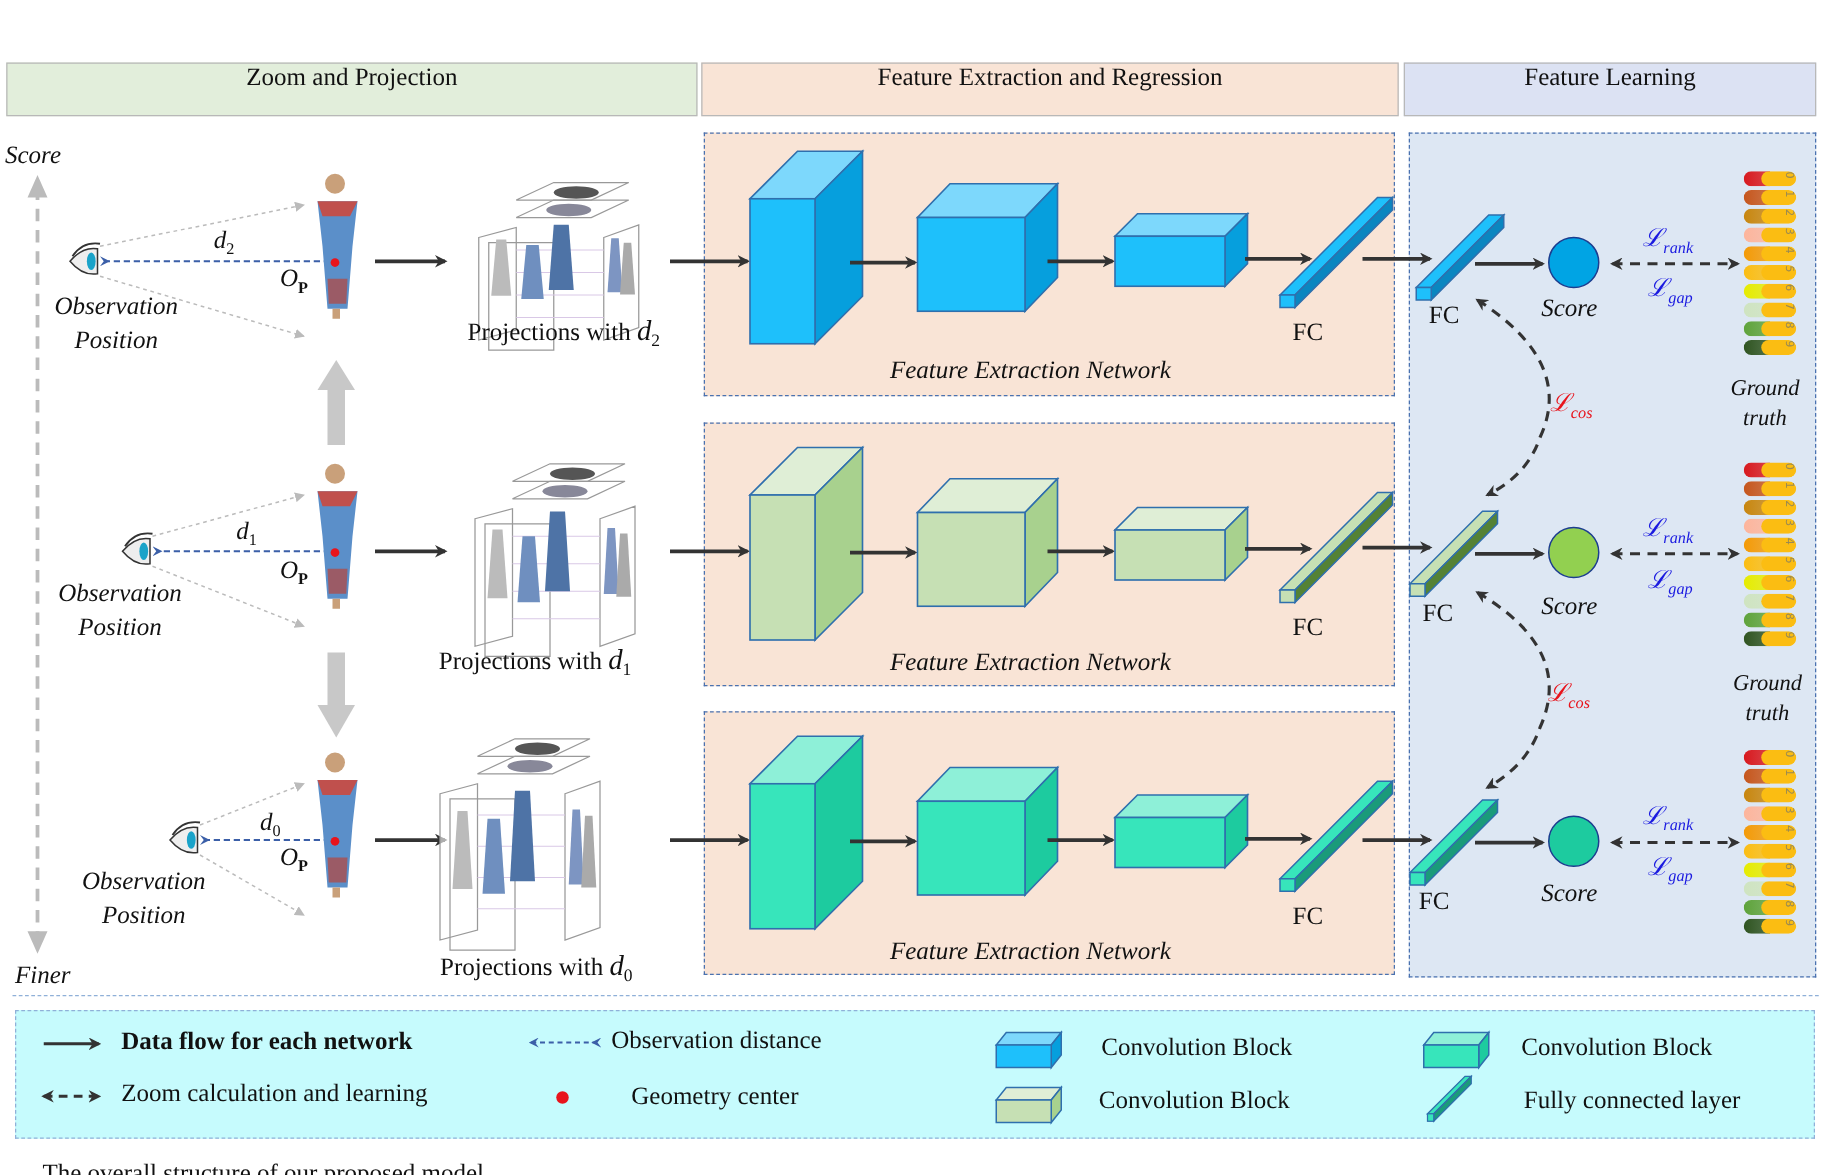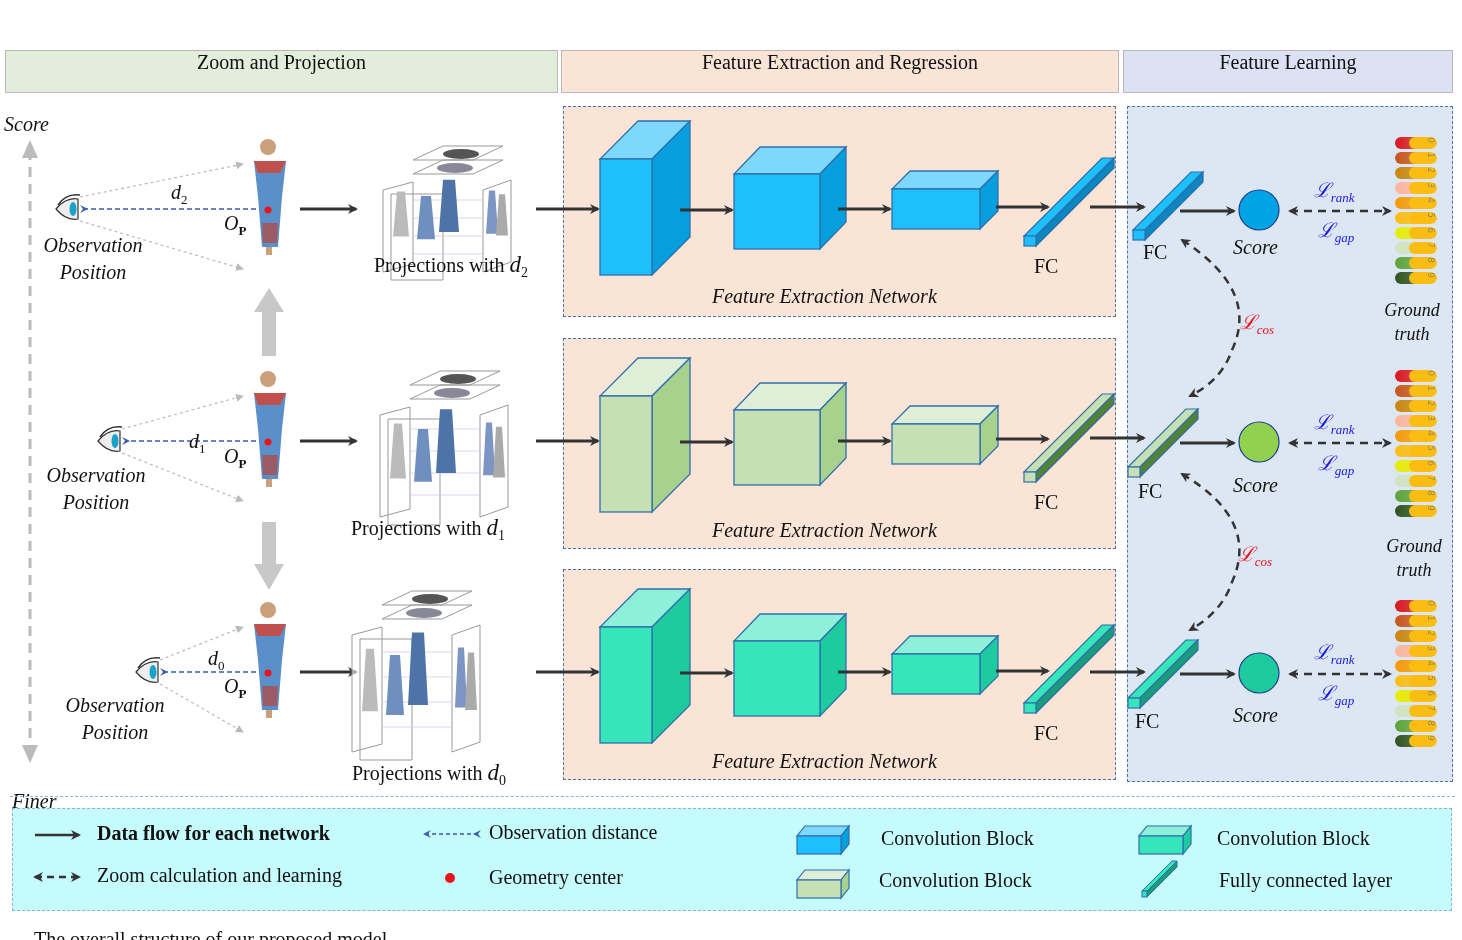--- a/index.html
+++ b/index.html
@@ -274,21 +274,21 @@
       </g>
       <line x1="1180" y1="674" x2="1234" y2="674" stroke="#333" stroke-width="3" marker-end="url(#ah)"></line>
       <circle cx="1259" cy="673" r="20" fill="#1dcb9f" stroke="#1c3d8f" stroke-width="1.2"></circle>
       <line x1="1290" y1="674" x2="1390" y2="674" stroke="#333" stroke-width="2.5" stroke-dasharray="8,6" marker-start="url(#ahs)" marker-end="url(#ah)"></line>
       <path d="M1182,240 Q1260,290 1232,350 Q1222,380 1190,396" fill="none" stroke="#333" stroke-width="2.5" stroke-dasharray="8,6" marker-start="url(#ahs)" marker-end="url(#ah)"></path>
       <path d="M1182,474 Q1260,520 1232,582 Q1222,612 1190,630" fill="none" stroke="#333" stroke-width="2.5" stroke-dasharray="8,6" marker-start="url(#ahs)" marker-end="url(#ah)"></path>
     </g>
 </svg>
 
 <div class="lbl ital" style="left:4px;top:113px;">Score</div>
-<div class="lbl ital" style="left:12px;top:790px;font-style:italic;">Finer</div>
+<div class="lbl ital" style="left:12px;top:769px;font-style:italic;">Finer</div>
 
 <div class="lbl ital" style="left:171px;top:181px;">
   <span>d</span><sub style="font-style:normal;font-size:13px;">2</sub>
 </div>
 <div class="lbl ital" style="left:224px;top:212px;">
   <span>O</span><sub style="font-style:normal;font-weight:bold;font-size:13px;">P</sub>
 </div>
 <div class="lbl ital" style="left:37px;top:232px;text-align:center;width:112px;line-height:27px;">
   <div>Observation</div>
   <div>Position</div>
@@ -304,21 +304,21 @@
   <span>ℒ</span><sub style="font-size:13px">rank</sub>
 </div>
 <div class="lbl ital" style="left:1318px;top:216px;color:#1a1ae0;">
   <span>ℒ</span><sub style="font-size:13px">gap</sub>
 </div>
 <div class="lbl ital" style="left:1380px;top:298px;text-align:center;width:64px;line-height:24px;font-size:18px;">
   <div>Ground</div>
   <div>truth</div>
 </div>
 
-<div class="lbl ital" style="left:189px;top:414px;margin-top:16px;">
+<div class="lbl ital" style="left:189px;top:414px;">
   <span>d</span><sub style="font-style:normal;font-size:13px;">1</sub>
 </div>
 <div class="lbl ital" style="left:224px;top:445px;">
   <span>O</span><sub style="font-style:normal;font-weight:bold;font-size:13px;">P</sub>
 </div>
 <div class="lbl ital" style="left:40px;top:462px;text-align:center;width:112px;line-height:27px;">
   <div>Observation</div>
   <div>Position</div>
 </div>
 <div class="lbl" style="left:351px;top:515px;">
@@ -552,20 +552,20 @@
     </g>
     <g>
       <polygon points="1129,82 1159,52 1164,52 1134,82" fill="#37e5bb" stroke="#2f6fad" stroke-width="1"></polygon>
       <polygon points="1134,82 1164,52 1164,58 1134,88" fill="#1a9b7a" stroke="#2f6fad" stroke-width="1"></polygon>
       <rect x="1129" y="82" width="5" height="6" fill="#37e5bb" stroke="#2f6fad" stroke-width="1"></rect>
     </g>
   </svg>
   <div class="leg-text" style="left:84px;top:13px;font-weight:bold;">Data flow for each network</div>
   <div class="leg-text" style="left:84px;top:55px;">Zoom calculation and learning</div>
   <div class="leg-text" style="left:476px;top:12px;">Observation distance</div>
-  <div class="leg-text" style="left:476px;top:57px;">Geometry center</div>
+  <div class="leg-text" style="left:492px;top:57px;">Geometry center</div>
   <div class="leg-text" style="left:868px;top:18px;">Convolution Block</div>
   <div class="leg-text" style="left:866px;top:60px;">Convolution Block</div>
   <div class="leg-text" style="left:1204px;top:18px;">Convolution Block</div>
   <div class="leg-text" style="left:1206px;top:60px;">Fully connected layer</div>
 </div>
 
 <div class="cap" style="left:34px;top:928px;">The overall structure of our proposed model.</div>
 
 </body></html>

